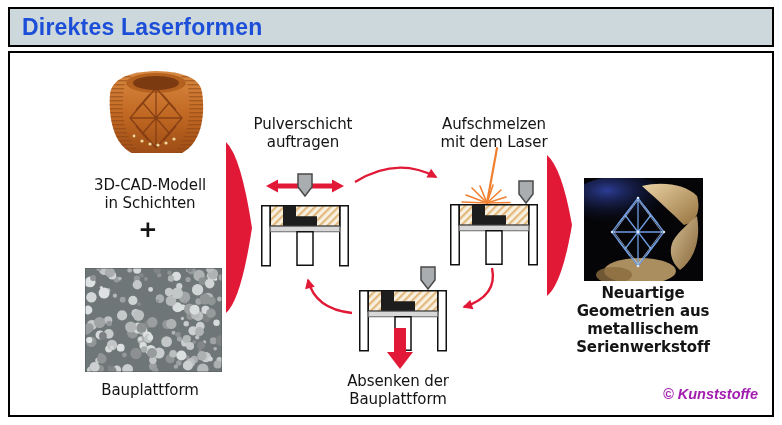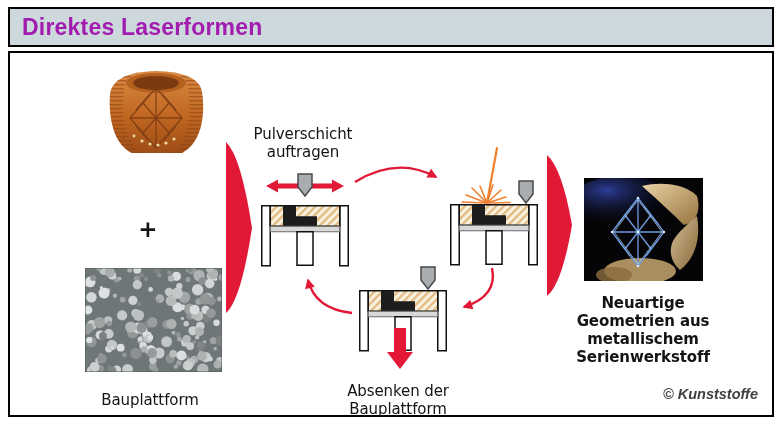--- a/index.html
+++ b/index.html
@@ -2,35 +2,35 @@
 <html><head>
 <meta charset="utf-8">
 <style>
   * { margin:0; padding:0; box-sizing:border-box; }
   html,body { width:782px; height:425px; background:#fff; overflow:hidden; position:relative;
               font-family:"DejaVu Sans", sans-serif; }
 
   .header-box { position:absolute; left:8px; top:7px; width:766px; height:40px;
                 background:#ccd8dc; border:2px solid #000; display:flex; align-items:center; }
   .header-box h1 { font-family:"Liberation Sans", sans-serif; font-size:23px; font-weight:bold;
-                   color:#a21caf; padding-left:12px; letter-spacing:0.2px; }
+                   color:#1d4ed8; padding-left:12px; letter-spacing:0.2px; }
 
   .content-box { position:absolute; left:8px; top:51px; width:766px; height:366px;
                  background:#fff; border:2px solid #000; }
 
   .abs { position:absolute; }
 
   .label { position:absolute; font-size:15px; line-height:18px; color:#141414;
-           text-align:center; white-space:pre-line; letter-spacing:-0.1px;margin-top:10px; }
+           text-align:center; white-space:pre-line; letter-spacing:-0.1px; }
 
   .plus { position:absolute; left:98px; top:163px; width:80px; text-align:center;
           font-size:23px; font-weight:bold; color:#141414; }
 
   .credit { position:absolute; right:14px; top:333px; font-family:"Liberation Sans", sans-serif;
-            font-size:14.5px; font-weight:bold; font-style:italic; color:#404040; }
+            font-size:14.5px; font-weight:bold; font-style:italic; color:#a21caf; }
 
   svg { display:block; }
   .defs-holder { position:absolute; width:0; height:0; overflow:hidden; }
 </style>
 </head>
 <body>
 
 <svg class="defs-holder" aria-hidden="true">
   <defs>
     <pattern id="hatch" width="5.5" height="5.5" patternUnits="userSpaceOnUse" patternTransform="rotate(-45)">
@@ -91,20 +91,22 @@
     <g fill="#f0d9a0">
       <circle cx="56" cy="81" r="1.6"></circle>
         <circle cx="64" cy="84" r="1.6"></circle>
         <circle cx="72" cy="85" r="1.6"></circle>
       <circle cx="80" cy="83" r="1.6"></circle>
         <circle cx="88" cy="79" r="1.6"></circle>
         <circle cx="48" cy="76" r="1.4"></circle>
     </g>
   </svg>
 
+  <div class="label" style="left:60px; top:123px; width:160px;">3D-CAD-Modell
+in Schichten</div>
 
   <div class="plus">+</div>
 
   <svg class="abs" style="left:75px; top:215px;" width="137" height="104" viewBox="0 0 137 104">
     <rect width="137" height="104" fill="#6e7678"></rect>
     <g id="grains">
         <circle cx="35.7" cy="79.7" r="3.9" fill="rgb(221,224,224)"></circle>
         <circle cx="6.1" cy="102.7" r="4.1" fill="rgb(209,212,212)"></circle>
         <circle cx="52.2" cy="1.7" r="4.0" fill="rgb(214,217,217)"></circle>
         <circle cx="23.2" cy="22.2" r="2.3" fill="rgb(173,176,176)"></circle>
@@ -290,20 +292,22 @@
   <svg class="abs" style="left:248px; top:116px;" width="94" height="99" viewBox="0 0 94 99">
     <path d="M8,17 L20,10.5 L20,14.5 L74,14.5 L74,10.5 L86,17 L74,23.5 L74,19.5 L20,19.5 L20,23.5 Z" fill="#e11937"></path>
     <use href="#nozzle" x="39" y="4"></use>
     <use href="#machine" x="3" y="36"></use>
   </svg>
 
   <svg class="abs" style="left:338px; top:99px;" width="98" height="38" viewBox="0 0 98 38">
     <path d="M7,30 Q49,4 88,25" fill="none" stroke="#e11937" stroke-width="2.4" marker-end="url(#ah)"></path>
   </svg>
 
+  <div class="label" style="left:404px; top:62px; width:160px;">Aufschmelzen
+mit dem Laser</div>
 
   <svg class="abs" style="left:438px; top:93px;" width="92" height="122" viewBox="0 0 92 122">
     <g>
       <line x1="49" y1="2" x2="39" y2="57" stroke="#f08030" stroke-width="2.2" stroke-linecap="round"></line>
       <g stroke="#f08030" stroke-width="1.6" stroke-linecap="round">
         <line x1="39" y1="57" x2="18" y2="49"></line>
         <line x1="39" y1="57" x2="24" y2="42"></line>
         <line x1="39" y1="57" x2="32" y2="40"></line>
         <line x1="39" y1="57" x2="45" y2="39"></line>
         <line x1="39" y1="57" x2="53" y2="44"></line>

